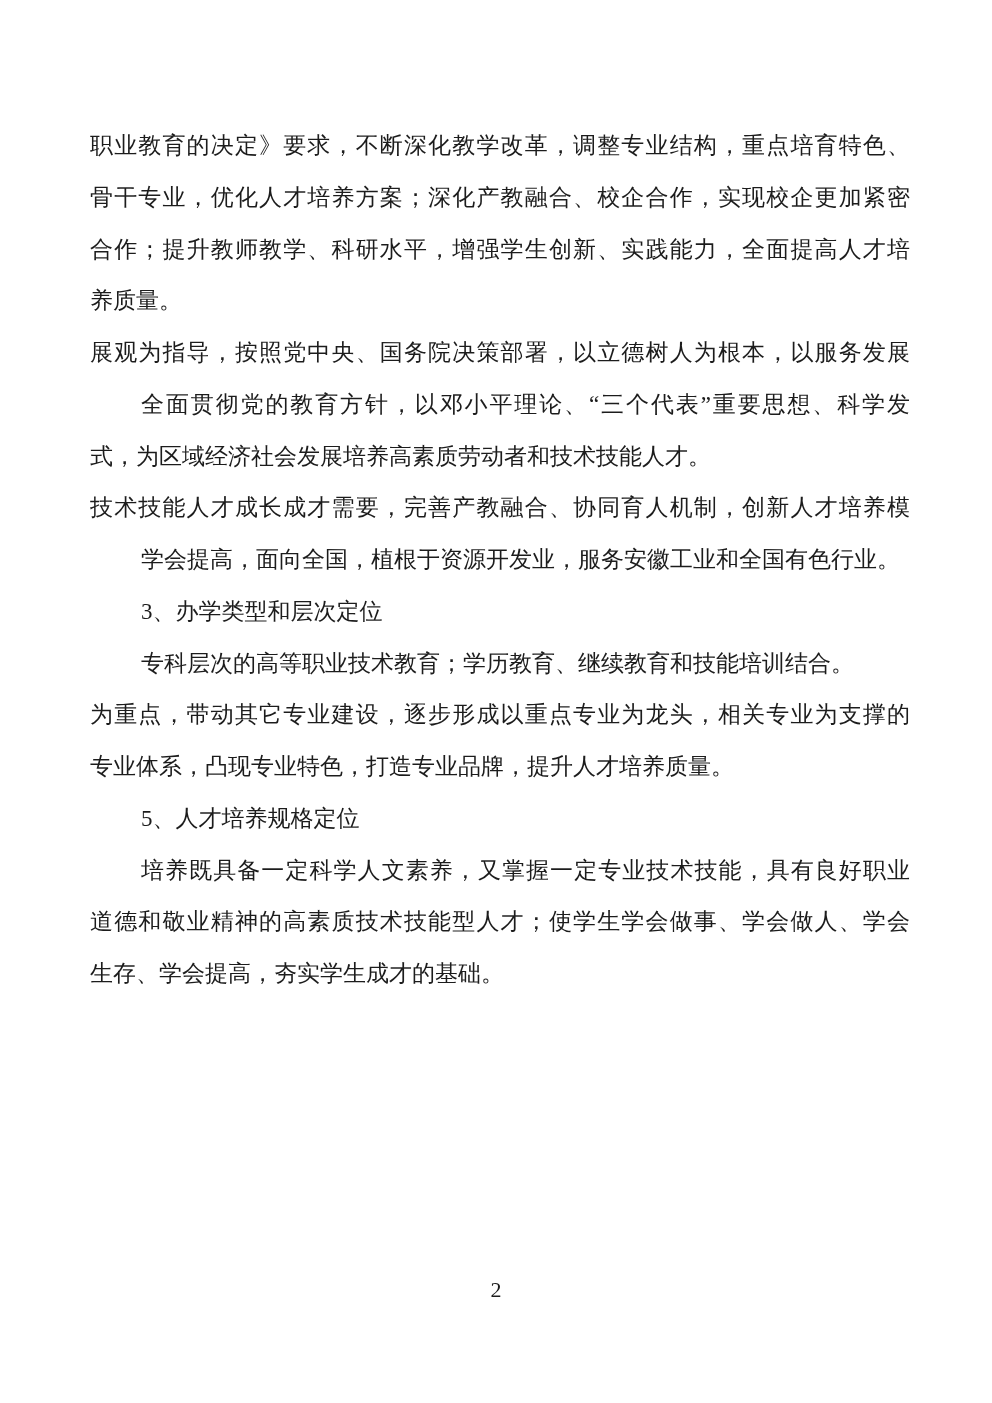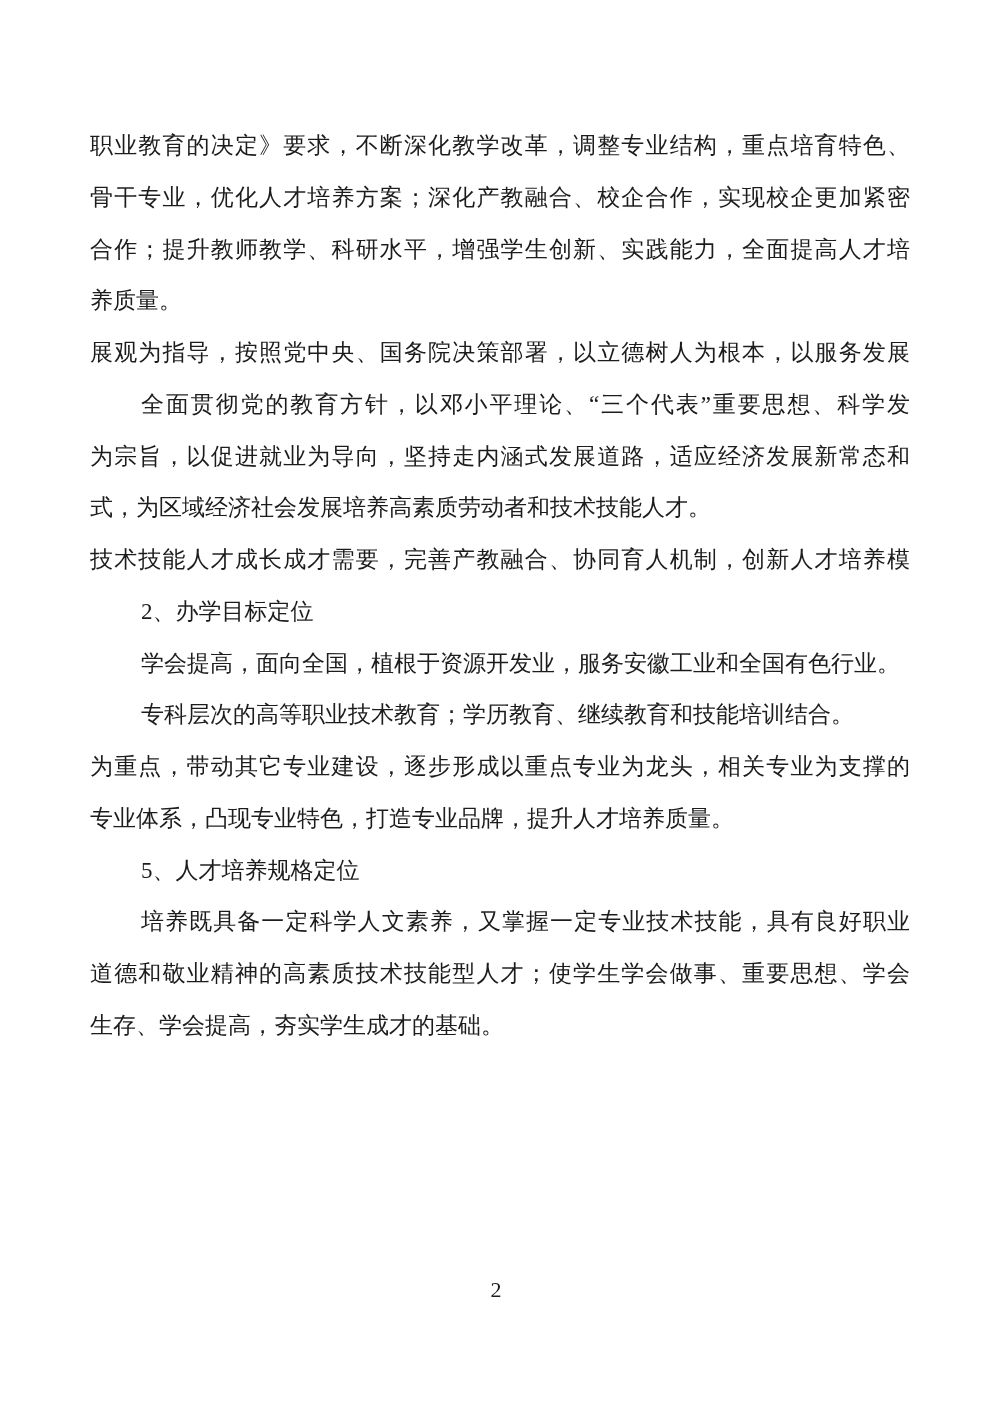--- a/index.html
+++ b/index.html
@@ -61,42 +61,41 @@
   <div class="text-block" id="text-block">
       <div class="paragraph">
         <div class="line justify">职业教育的决定》要求，不断深化教学改革，调整专业结构，重点培育特色、</div>
         <div class="line justify">骨干专业，优化人才培养方案；深化产教融合、校企合作，实现校企更加紧密</div>
         <div class="line justify">合作；提升教师教学、科研水平，增强学生创新、实践能力，全面提高人才培</div>
         <div class="line">养质量。</div>
       </div>
       <div class="paragraph">
         <div class="line justify">展观为指导，按照党中央、国务院决策部署，以立德树人为根本，以服务发展</div>
         <div class="line justify indent">全面贯彻党的教育方针，以邓小平理论、“三个代表”重要思想、科学发</div>
-        <div class="line justify">为宗旨，以促进就业为导向，坚持走内涵式发展道路，适应经济发展新常态和</div>
         <div class="line">式，为区域经济社会发展培养高素质劳动者和技术技能人才。</div>
         <div class="line justify">技术技能人才成长成才需要，完善产教融合、协同育人机制，创新人才培养模</div>
       </div>
       <div class="paragraph">
-        <div class="line indent">2、办学目标定位</div>
+        <div class="line indent">学会提高，面向全国，植根于资源开发业，服务安徽工业和全国有色行业。</div>
       </div>
       <div class="paragraph">
-        <div class="line indent">学会提高，面向全国，植根于资源开发业，服务安徽工业和全国有色行业。</div>
+        <div class="line indent">3、办学类型和层次定位</div>
       </div>
       <div class="paragraph">
         <div class="line indent">专科层次的高等职业技术教育；学历教育、继续教育和技能培训结合。</div>
       </div>
       <div class="paragraph">
         <div class="line justify">为重点，带动其它专业建设，逐步形成以重点专业为龙头，相关专业为支撑的</div>
         <div class="line">专业体系，凸现专业特色，打造专业品牌，提升人才培养质量。</div>
       </div>
       <div class="paragraph">
         <div class="line indent">5、人才培养规格定位</div>
       </div>
       <div class="paragraph">
         <div class="line justify indent">培养既具备一定科学人文素养，又掌握一定专业技术技能，具有良好职业</div>
-        <div class="line justify">道德和敬业精神的高素质技术技能型人才；使学生学会做事、重要思想、学会</div>
+        <div class="line justify">道德和敬业精神的高素质技术技能型人才；使学生学会做事、学会做人、学会</div>
         <div class="line">生存、学会提高，夯实学生成才的基础。</div>
       </div>
     </div>
   <div class="footer">
     <span>2</span>
   </div>
 </div>
 
 </body></html>

